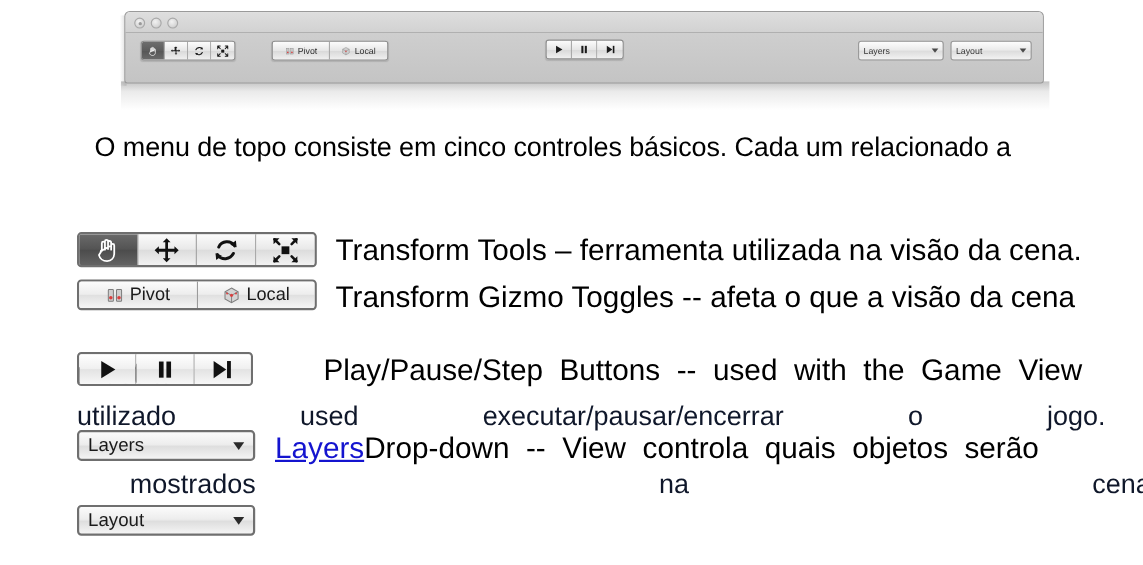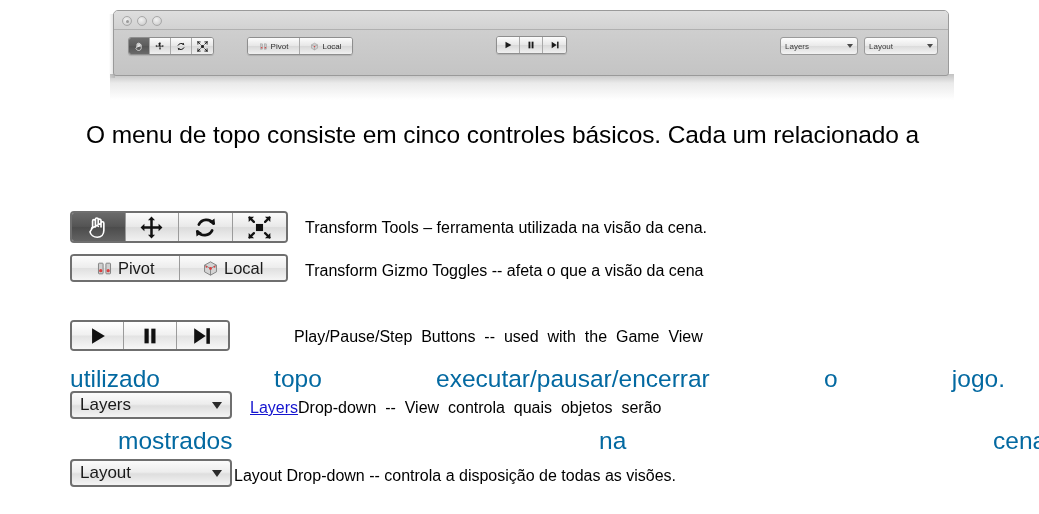--- a/index.html
+++ b/index.html
@@ -129,31 +129,31 @@
     text-align: justify;
     letter-spacing: -0.1px;
   }
   .para.intro { width: 933px; margin-left: 16px; }
   .para.intro .l2 { text-align: left; }
 
   
   .section { position: absolute; left: 70px; width: 950px; }
 
   .ftext {
-    font-size: 16px;
+    font-size: 27px;
     line-height: 33px;
     color: #000;
   }
   .just-line {
     display: flex;
     justify-content: space-between;
     width: 100%;
     font-size: 24.5px;
     line-height: 33px;
-    color: #0369a1;
+    color: #0f172a;
   }
 
   
   .tool-strip {
     display: flex;
     height: 32px;
     border: 2px solid #6f6f6f;
     border-radius: 4px;
     overflow: hidden;
     background: #e9e9e9;
@@ -414,21 +414,21 @@
         <rect x="16.8" y="3.5" width="3.8" height="17" fill="#111"></rect>
       </svg>
     </div>
   </div>
   <div class="ftext" style="margin-left:64px; width:715px; white-space:pre;">Play/Pause/Step  Buttons  --  used  with  the  Game  View</div>
 </div>
 
 <div class="section" style="top:362px; width:935px;">
   <div class="just-line">
     <span>utilizado</span>
-    <span>topo</span>
+    <span>used</span>
     <span>executar/pausar/encerrar</span>
     <span>o</span>
     <span>jogo.</span>
   </div>
 </div>
 
 <div class="section" style="top:391px; display:flex; align-items:flex-start;">
   <div class="dd-big">
     <span class="lbl">Layers</span>
     <span class="caret"></span>
@@ -442,14 +442,13 @@
     <span>na</span>
     <span>cena.</span>
   </div>
 </div>
 
 <div class="section" style="top:459px; display:flex; align-items:flex-start;">
   <div class="dd-big">
     <span class="lbl">Layout</span>
     <span class="caret"></span>
   </div>
-  <div class="ftext" style="margin-left:2px; width:760px;">Layout Drop-down -- controla a disposição de todas as visões.</div>
 </div>
 
 </body></html>

